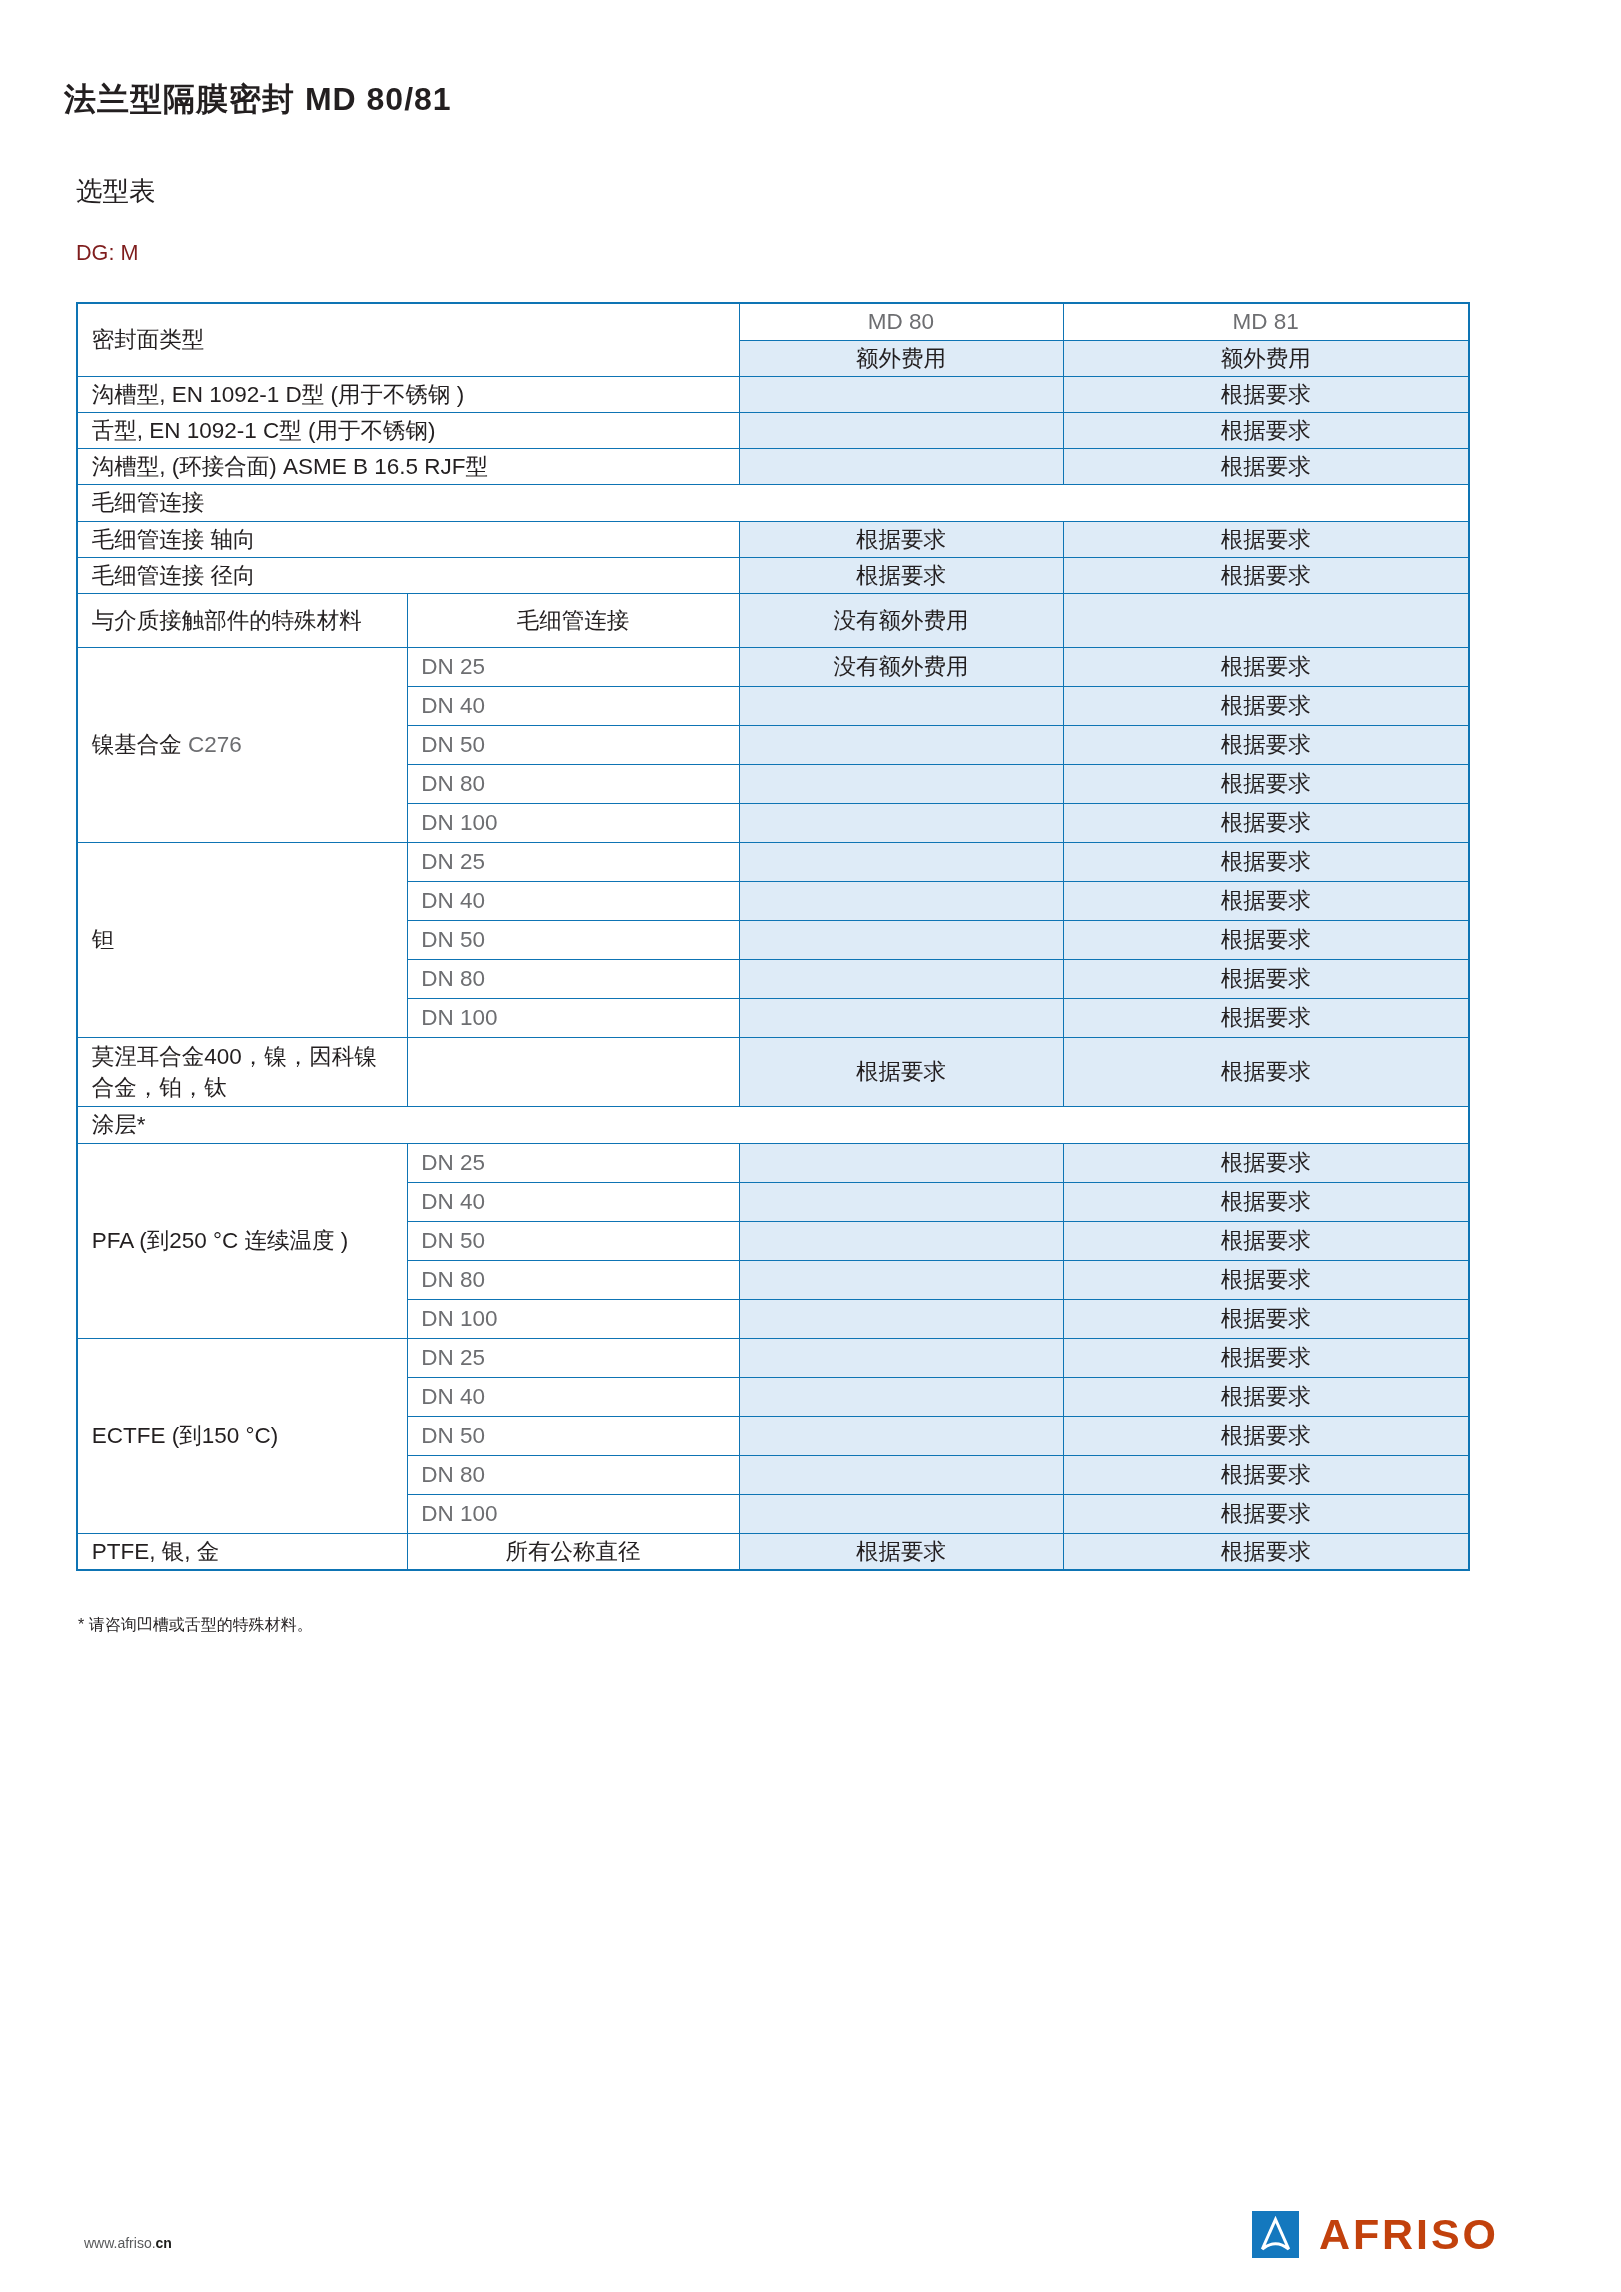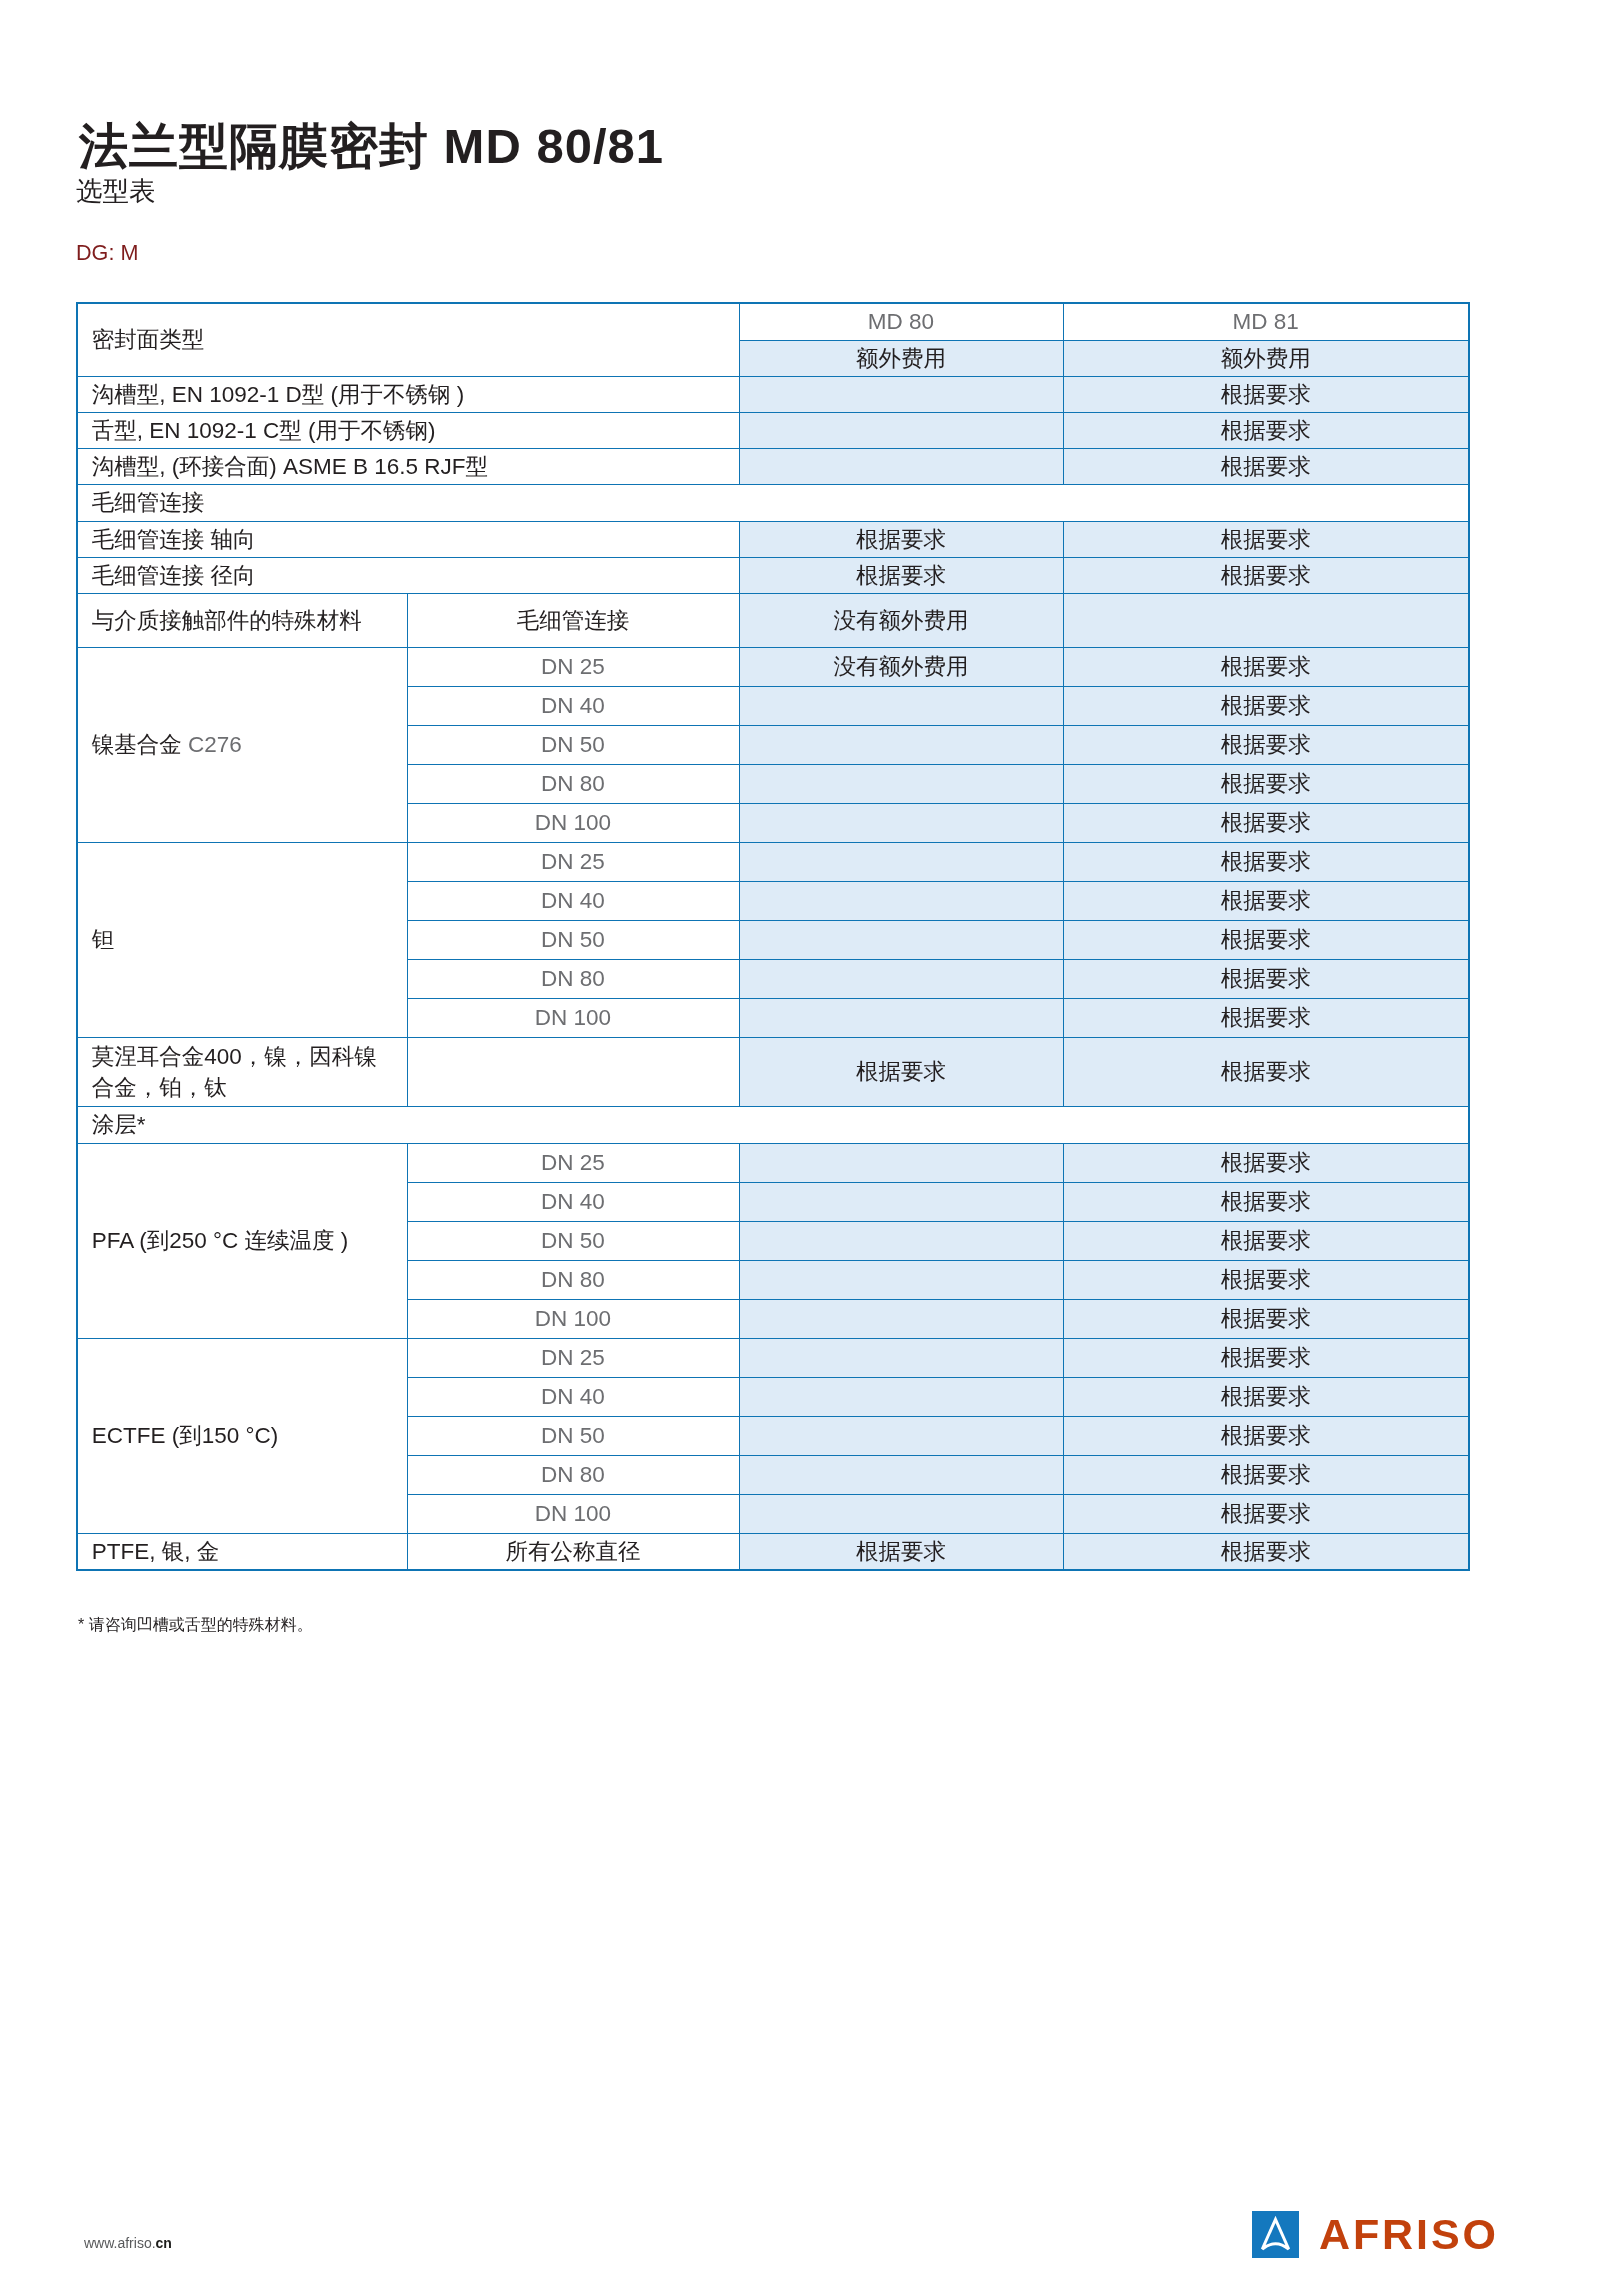--- a/index.html
+++ b/index.html
@@ -6,22 +6,22 @@
   .page {
     position:relative;
     width:1621px; height:2293px;
     background:#ffffff;
     font-family:"Liberation Sans","DejaVu Sans",sans-serif;
     color:#231f20;
     margin:0 auto;
     overflow:hidden;
   }
   .title {
-    position:absolute; left:79px; top:78px;
-    font-size:49px; font-weight:bold; letter-spacing:1px;margin-top:36px;
+    position:absolute; left:64px; top:78px;
+    font-size:32px; font-weight:bold; letter-spacing:1px;
   }
   .subtitle {
     position:absolute; left:76px; top:173px;
     font-size:26.5px; font-weight:500;
   }
   .doccode {
     position:absolute; left:76px; top:240px;
     font-size:21.6px; color:#7f1d1d;
   }
   table.sel {
@@ -33,21 +33,21 @@
   table.sel td {
     border:1px solid #0e74b4;
     font-size:22.5px;
     padding:2px 13.7px;
     vertical-align:middle;
     overflow:hidden;
   }
   td.label   { text-align:left; background:#ffffff; }
   td.section { text-align:left; background:#ffffff; }
   td.md      { text-align:center; color:#6d6e71; background:#ffffff; }
-  td.dn      { text-align:center; color:#6d6e71; background:#ffffff; }
+  td.dn      { color:#6d6e71; background:#ffffff; }
   td.cdn     { text-align:center; background:#ffffff; }
   td.price   { text-align:center; background:#deebf7; }
   td.vtop    { vertical-align:top; padding-top:8.8px; }
   td .gray   { color:#6d6e71; }
   .footnote {
     position:absolute; left:78px; top:1615px;
     font-size:16px;
   }
   .footer-site {
     position:absolute; left:84px; top:2235px;

